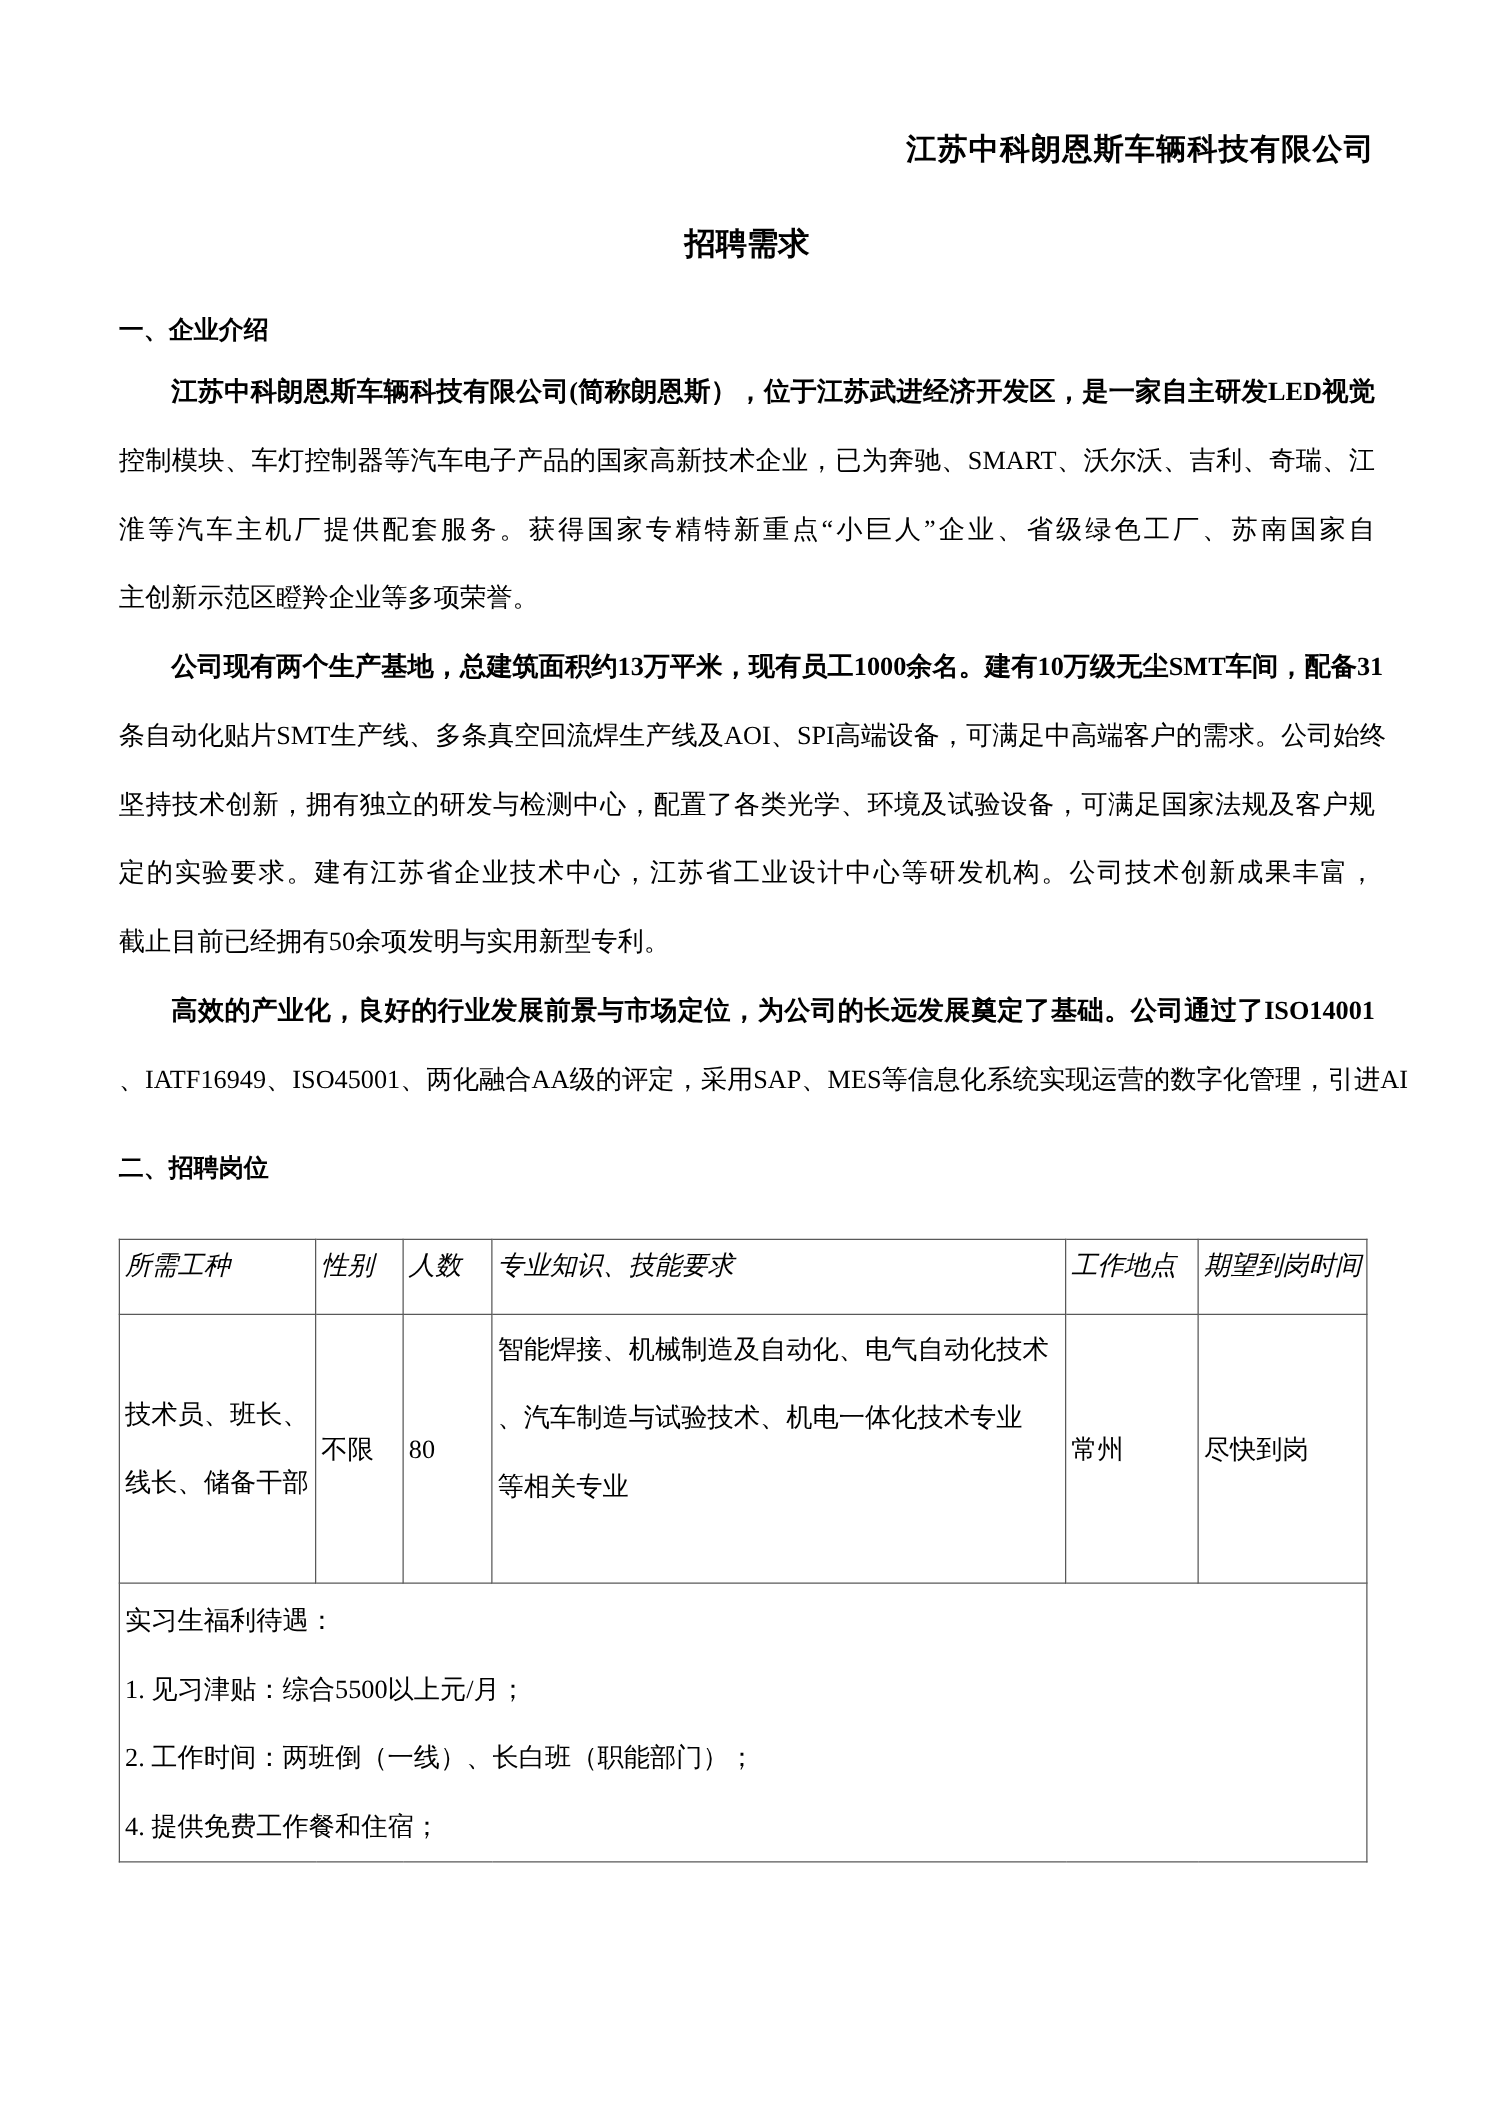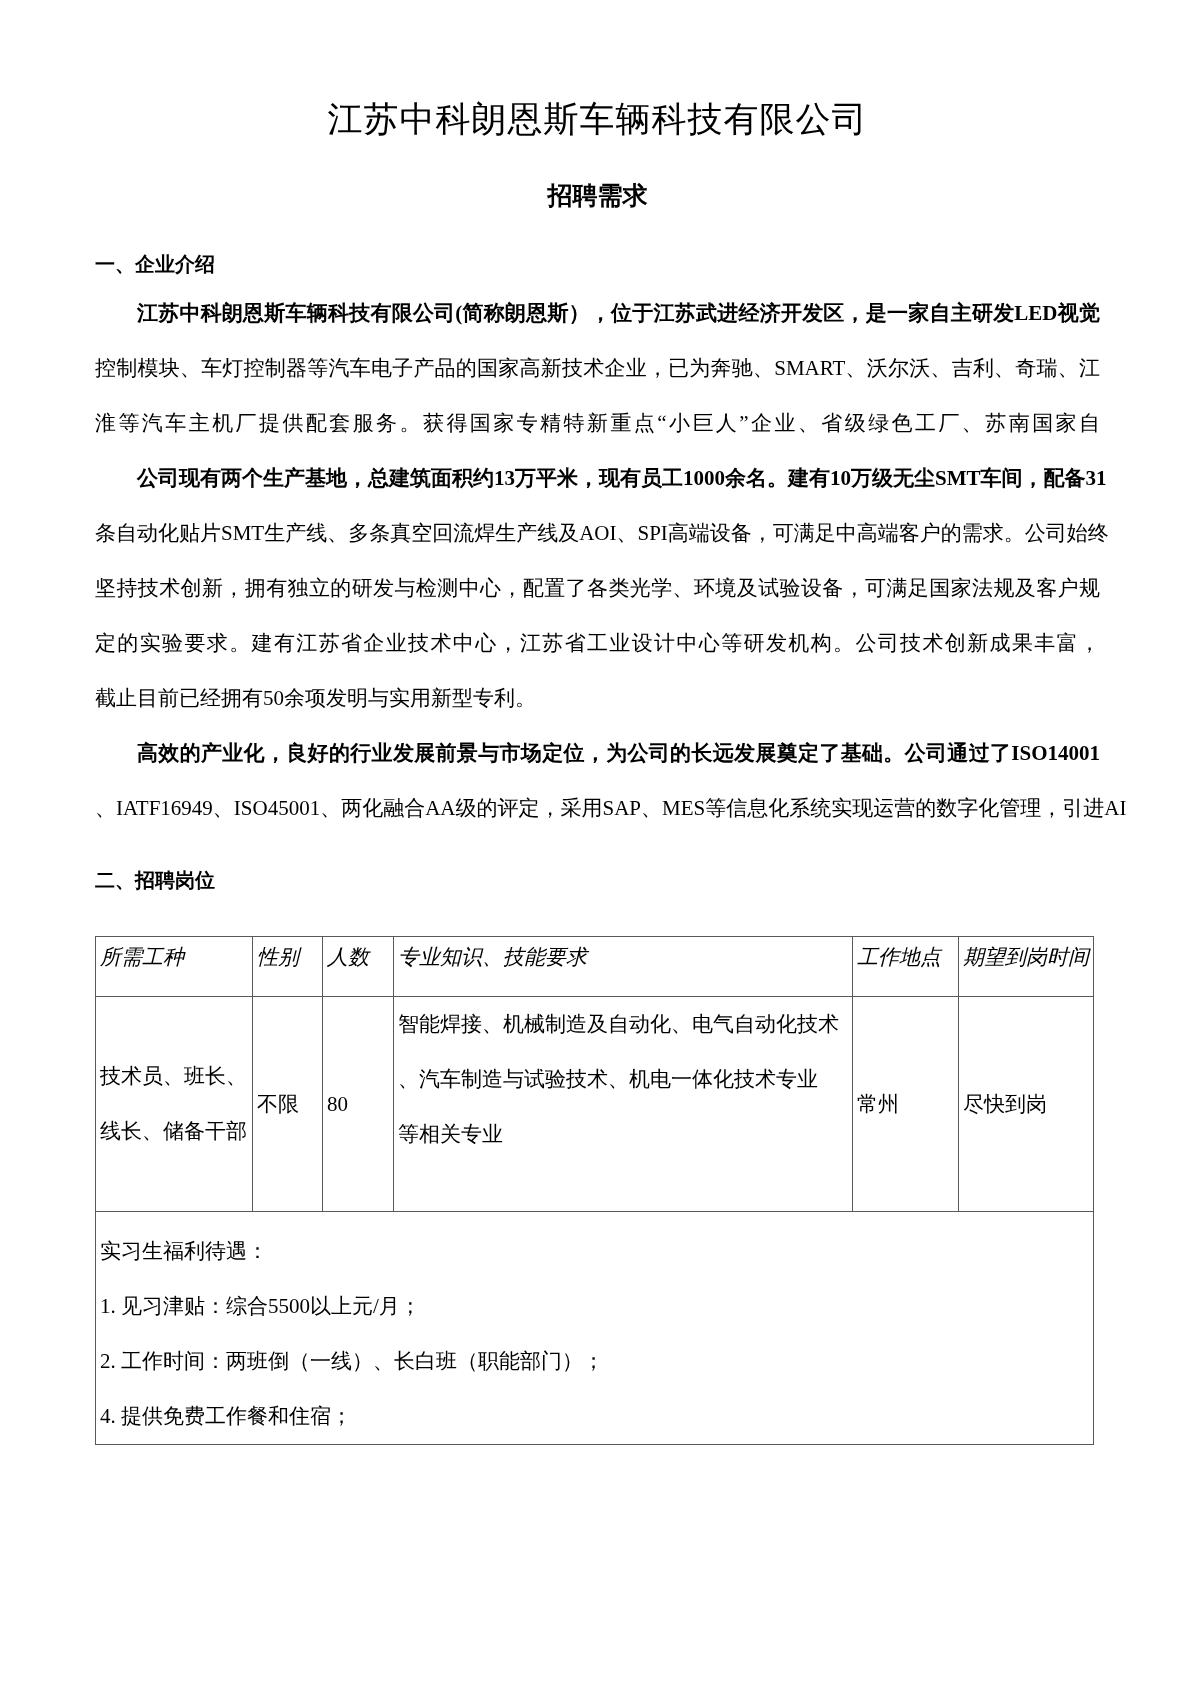--- a/index.html
+++ b/index.html
@@ -9,24 +9,24 @@
     height: 1684px;
     background: #ffffff;
     color: #000;
     font-family: "Liberation Serif", "DejaVu Serif", serif;
     overflow: hidden;
     box-sizing: border-box;
     padding: 0 91px 0 95px;
   }
   .title {
     margin: 100px 0 0 0;
-    font-size: 35px;
+    font-size: 24px;
     line-height: 40px;
-    font-weight: normal;
-    text-align: center;
+    font-weight: bold;
+    text-align: right;
     letter-spacing: 1px;
   }
   .subtitle {
     margin-top: 36px;
     font-size: 25px;
     line-height: 40px;
     font-weight: bold;
     text-align: center;
   }
   .h3 {
@@ -64,36 +64,37 @@
     font-weight: normal;
     text-align: left;
     font-size: 21px;
     box-sizing: border-box;
   }
   tr.hdr th { height: 60px; vertical-align: top; line-height: 40px; font-style: italic; }
   tr.jobrow td { height: 215px; }
   td.mid { vertical-align: middle; }
   td.top { vertical-align: top; }
   td .cline { font-size: 21px; line-height: 55px; height: 55px; white-space: nowrap; }
-  tr.benrow td { height: 219px; padding-top: 12px; }
+  tr.benrow td { height: 219px; padding-top: 2px; }
 </style>
 </head>
 <body>
 
 <div class="page">
   <h1 class="title">江苏中科朗恩斯车辆科技有限公司</h1>
   <div class="subtitle">招聘需求</div>
 
   <div class="h3">一、企业介绍</div>
 
   <div class="paras" id="intro">
       <div class="para">
         <div class="line jst ind"><span>江苏中科朗恩斯车辆科技有限公司(简称朗恩斯），位于江苏武进经济开发区，是一家自主研发LED视觉</span></div>
         <div class="line jst"><span>控制模块、车灯控制器等汽车电子产品的</span><span class="b">国家高新技术企业</span><span>，已为奔驰、SMART、沃尔沃、吉利、奇瑞、江</span></div>
         <div class="line jst"><span>淮等汽车主机厂提供配套服务。获得</span><span class="b">国家专精特新重点“小巨人”企业</span><span>、省级绿色工厂、</span><span class="b">苏南国家自</span></div>
+        <div class="line"><span class="b">主创新示范区瞪羚企业</span><span>等多项荣誉。</span></div>
       </div>
       <div class="para">
         <div class="line jst ind"><span>公司现有两个生产基地，总建筑面积约13万平米，现有员工1000余名。建有10万级无尘SMT车间，配备31</span></div>
         <div class="line jst"><span>条自动化贴片SMT生产线、多条真空回流焊生产线及AOI、SPI高端设备，可满足中高端客户的需求。公司始终</span></div>
         <div class="line jst"><span>坚持技术创新，拥有独立的研发与检测中心，配置了各类光学、环境及试验设备，可满足国家法规及客户规</span></div>
         <div class="line jst"><span>定的实验要求。建有</span><span class="b">江苏省企业技术中心，江苏省工业设计中心</span><span>等研发机构。公司技术创新成果丰富，</span></div>
         <div class="line"><span>截止目前已经拥有50余项发明与实用新型专利。</span></div>
       </div>
       <div class="para">
         <div class="line jst ind"><span>高效的产业化，良好的行业发展前景与市场定位，为公司的长远发展奠定了基础。公司通过了ISO14001</span></div>

